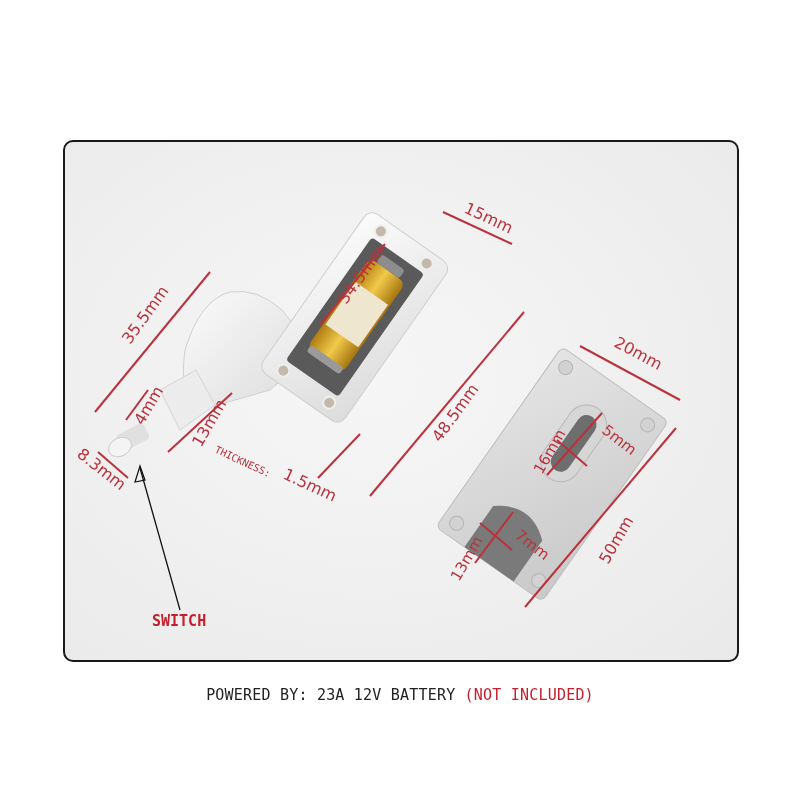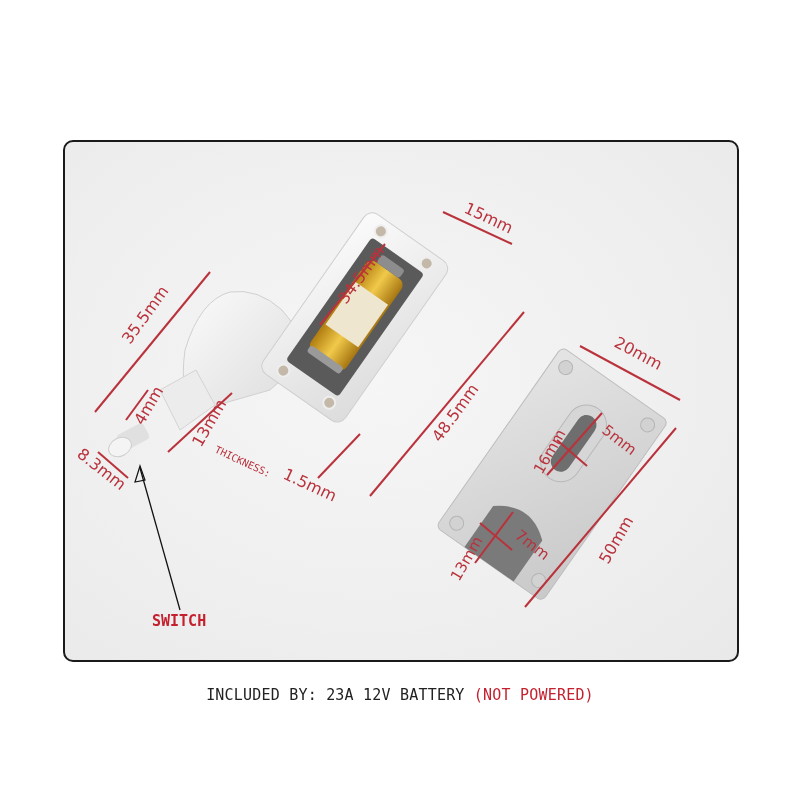--- a/index.html
+++ b/index.html
@@ -100,14 +100,14 @@
   <text class="dimtext" font-size="15" transform="translate(514,537) rotate(38)">7mm</text>
 
   <g>
     <line x1="140" y1="468" x2="180" y2="610" stroke="#111" stroke-width="1.3"></line>
     <path d="M140,466 L135,482 L145,480 Z" fill="none" stroke="#111" stroke-width="1.2"></path>
     <text class="monotext" x="152" y="626" font-size="15" font-weight="bold" fill="#c4202e">SWITCH</text>
   </g>
 </svg>
 
 <div class="caption">
-  <span>INCLUDED BY: 23A 12V BATTERY </span><span class="red">(NOT POWERED)</span>
+  <span>POWERED BY: 23A 12V BATTERY </span><span class="red">(NOT INCLUDED)</span>
 </div>
 
 </body></html>

